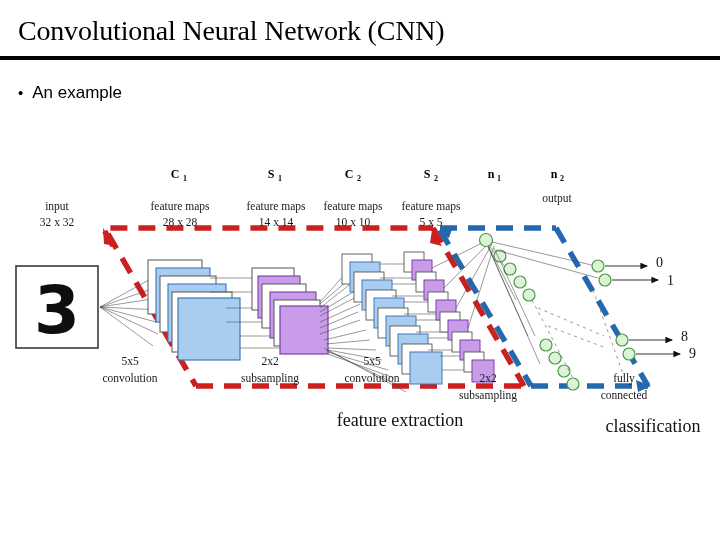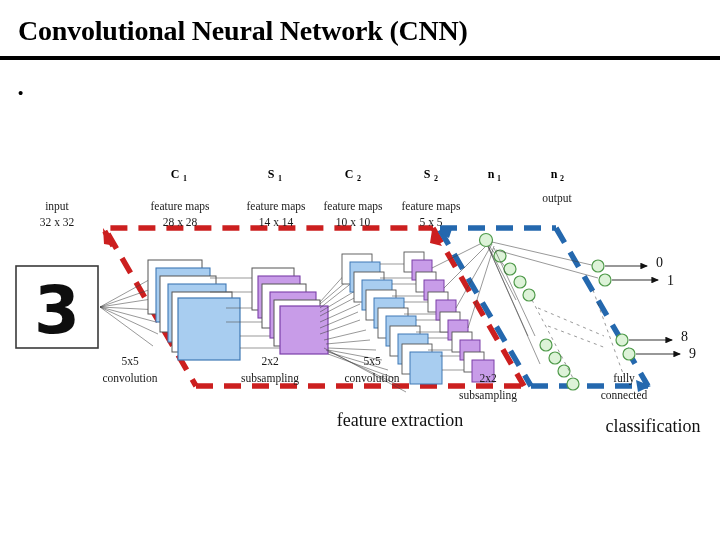--- a/index.html
+++ b/index.html
@@ -20,21 +20,21 @@
     width: 720px;
     height: 540px;
     background: #ffffff;
   }
   #slide-title {
     position: absolute;
     left: 18px;
     top: 14px;
     width: 690px;
     font-family: "Liberation Serif", serif;
-    font-weight: bold;
+    font-weight: normal;
     font-size: 28px;
     line-height: 34px;
     color: #000000;
     letter-spacing: -0.2px;
     white-space: nowrap;
   }
   #title-rule {
     position: absolute;
     left: 0;
     top: 56px;
@@ -103,20 +103,21 @@
 <body>
 
 <div id="slide">
 
   <div id="slide-title">Convolutional Neural Network (CNN)</div>
   <div id="title-rule"></div>
 
   <div id="bullet-list">
     <div class="bullet-row">
       <span class="bullet-dot">•</span>
+      <span>An example</span>
     </div>
   </div>
 
   <div id="figure">
   <svg width="712" height="300" viewBox="0 0 712 300" xmlns="http://www.w3.org/2000/svg">
 
     <defs>
       <marker id="arrowhead" markerWidth="7" markerHeight="6" refX="6" refY="3" orient="auto">
         <path d="M0,0 L7,3 L0,6 z" fill="#111"></path>
       </marker>

